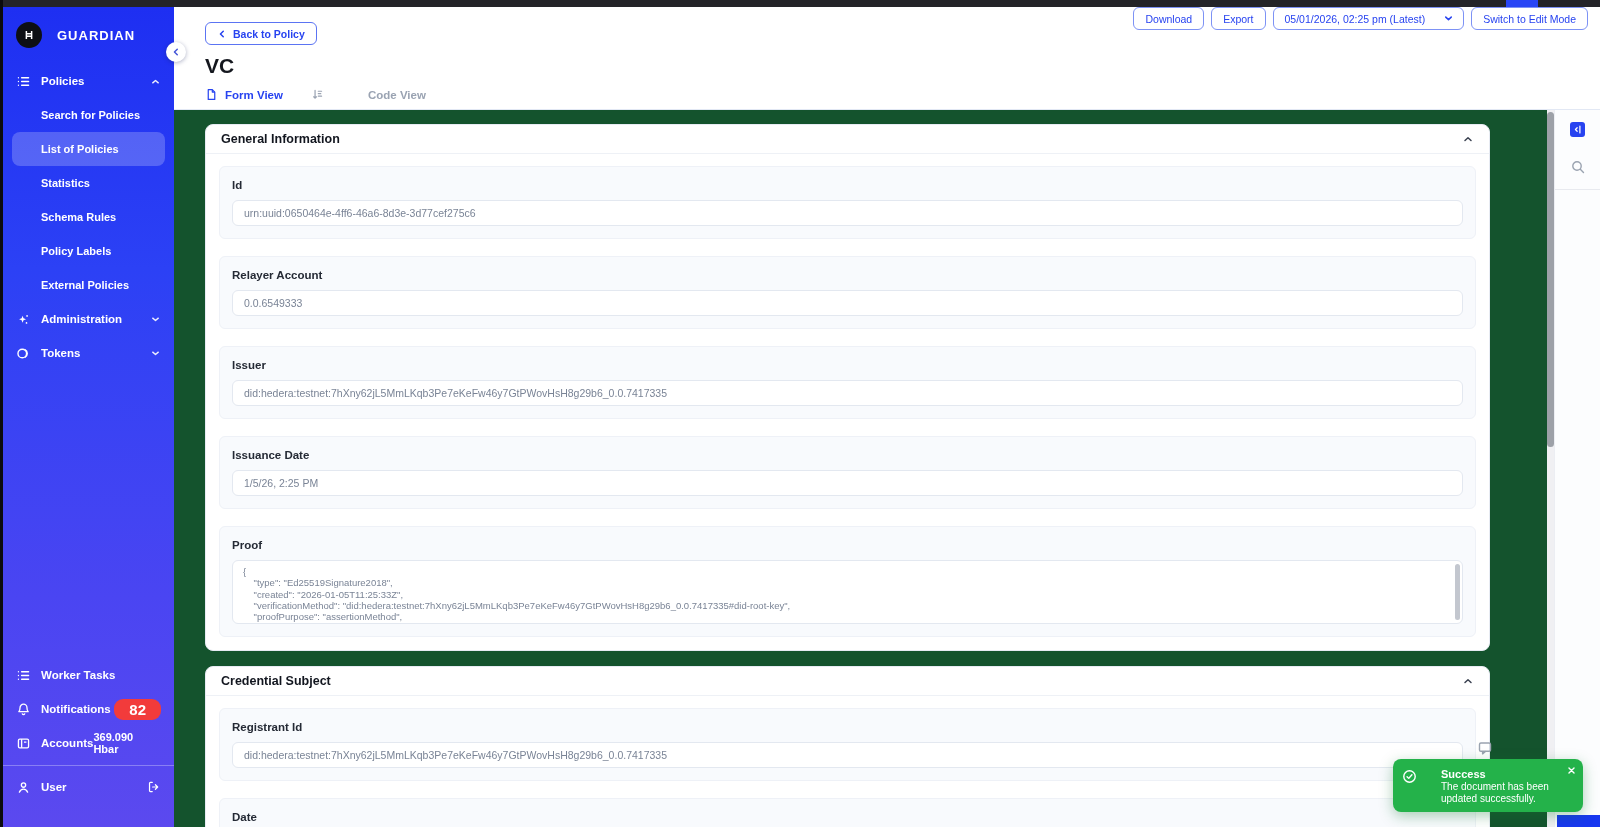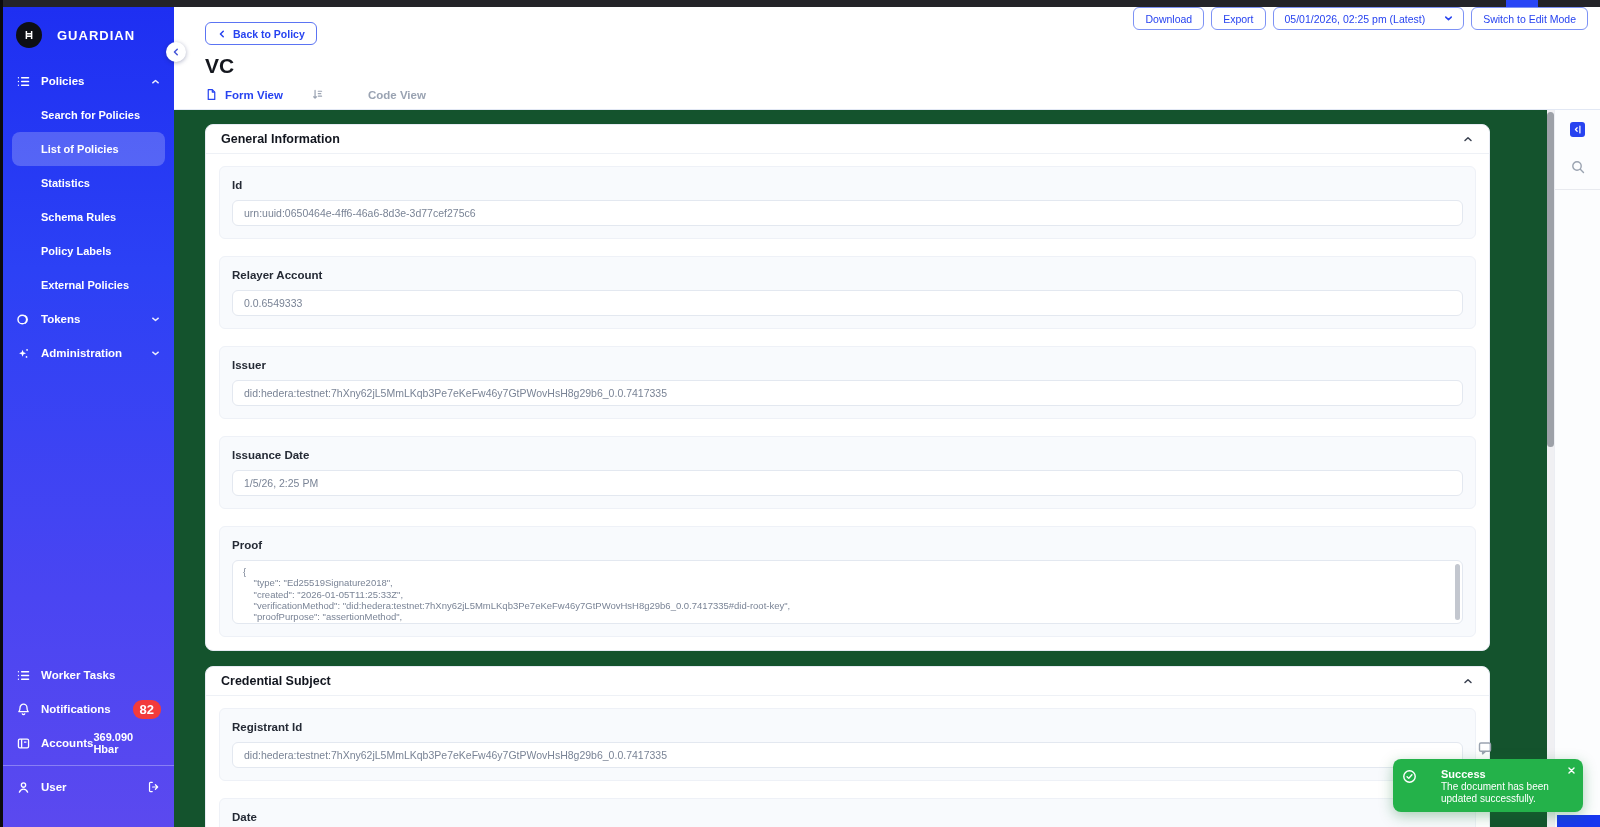--- a/index.html
+++ b/index.html
@@ -19,21 +19,21 @@
   .logo-row { display:flex; align-items:center; gap:15px; padding:15px 0 8px 13px; }
   .logo-circle { width:26px; height:26px; border-radius:50%; background:#0d0f14; display:flex; align-items:center; justify-content:center; flex:none; }
   .brand { font-size:13px; font-weight:700; letter-spacing:1px; }
   .nav { margin-top:8px; }
   .s-row { height:34px; display:flex; align-items:center; padding:0 13px; font-size:11.5px; font-weight:600; cursor:pointer; }
   .s-row .s-icon { width:15px; margin-right:10px; color:#fff; flex:none; }
   .s-row .chev { margin-left:auto; opacity:.9; }
   .s-child { height:34px; display:flex; align-items:center; margin:0 9px; padding-left:29px; border-radius:8px; font-size:11px; font-weight:600; cursor:pointer; }
   .s-child.active { background:rgba(255,255,255,.22); }
   .side-footer { position:absolute; left:0; bottom:0; width:100%; padding-bottom:23px; }
-  .badge { margin-left:auto; background:#f23b3b; color:#fff; border-radius:9px; font-size:13px; font-weight:700; padding:2px 7px; }
+  .badge { margin-left:auto; background:#f23b3b; color:#fff; border-radius:9px; font-size:15px; font-weight:700; padding:2px 15px; }
   .acct-val { margin-left:auto; font-size:11px; font-weight:700; }
   .logout { margin-left:auto; }
   .side-divider { height:1px; background:rgba(255,255,255,.3); margin:5px 0 4px 0; }
   .collapse-btn { position:absolute; left:166px; top:42px; width:20px; height:20px; border-radius:50%;
     background:#fff; box-shadow:0 1px 4px rgba(20,30,90,.35); display:flex; align-items:center; justify-content:center;
     color:#4556d8; z-index:30; cursor:pointer; }
 
   
   .header { position:absolute; left:174px; top:7px; width:1426px; height:103px; background:#fff;
     border-bottom:1px solid #e2e8f4; z-index:5; }
@@ -136,41 +136,41 @@
       <span>Schema Rules</span>
     </div>
     <div class="s-child">
       <span>Policy Labels</span>
     </div>
     <div class="s-child">
       <span>External Policies</span>
     </div>
     <div class="s-row">
       <span class="s-icon">
-        <svg width="15" height="15" viewBox="0 0 16 16" fill="none" stroke="currentColor" stroke-width="1.5">
-            <circle cx="6.7" cy="8" r="4.6"></circle>
-            <path d="M9.5 3.9a4.6 4.6 0 0 1 0 8.2"></path>
-          </svg>
-      </span>
-      <span>Tokens</span>
-      <span class="chev">
-        <svg width="11" height="11" viewBox="0 0 16 16" fill="none" stroke="currentColor" stroke-width="2" stroke-linecap="round" stroke-linejoin="round">
-            <path d="M4 6l4 3.6L12 6"></path>
-          </svg>
-      </span>
-    </div>
-    <div class="s-row">
-      <span class="s-icon">
         <svg width="15" height="15" viewBox="0 0 16 16" fill="currentColor">
             <path d="M7 4l1 2.7L10.7 7.7 8 8.7 7 11.4 6 8.7 3.3 7.7 6 6.7z"></path>
             <circle cx="11.8" cy="4.2" r="0.9"></circle>
             <circle cx="11.2" cy="11.6" r="0.9"></circle>
           </svg>
       </span>
       <span>Administration</span>
+      <span class="chev">
+        <svg width="11" height="11" viewBox="0 0 16 16" fill="none" stroke="currentColor" stroke-width="2" stroke-linecap="round" stroke-linejoin="round">
+            <path d="M4 6l4 3.6L12 6"></path>
+          </svg>
+      </span>
+    </div>
+    <div class="s-row">
+      <span class="s-icon">
+        <svg width="15" height="15" viewBox="0 0 16 16" fill="none" stroke="currentColor" stroke-width="1.5">
+            <circle cx="6.7" cy="8" r="4.6"></circle>
+            <path d="M9.5 3.9a4.6 4.6 0 0 1 0 8.2"></path>
+          </svg>
+      </span>
+      <span>Tokens</span>
       <span class="chev">
         <svg width="11" height="11" viewBox="0 0 16 16" fill="none" stroke="currentColor" stroke-width="2" stroke-linecap="round" stroke-linejoin="round">
             <path d="M4 6l4 3.6L12 6"></path>
           </svg>
       </span>
     </div>
   </div>
 
   <div class="side-footer">
     <div class="s-row">

